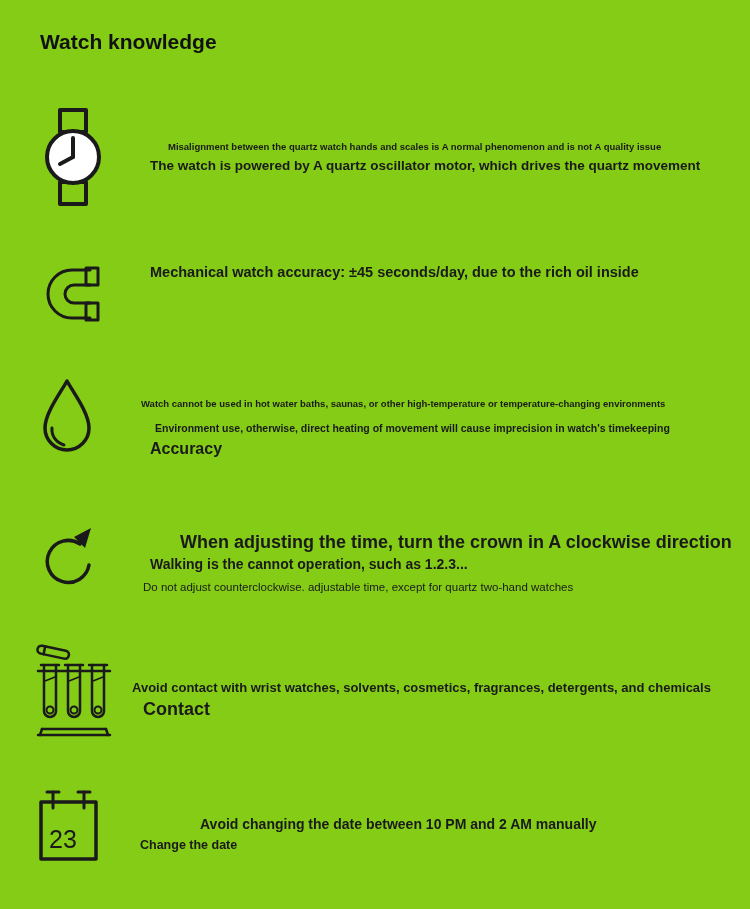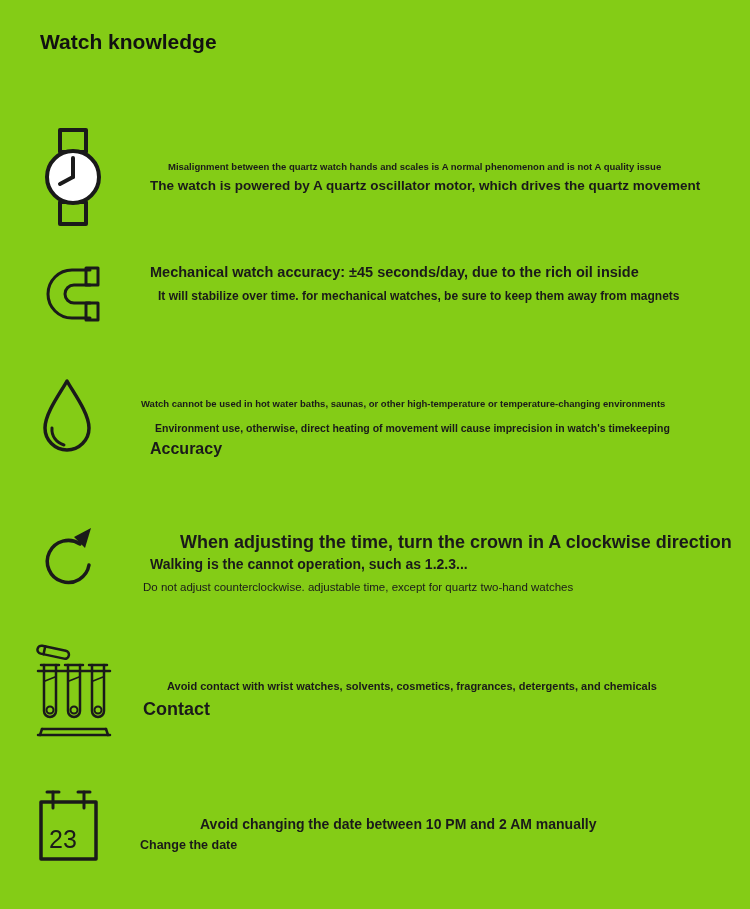--- a/index.html
+++ b/index.html
@@ -20,21 +20,21 @@
   .line.normal { font-weight:400; }
   .stroke { fill:none; stroke:#1a1a1a; stroke-linecap:round; stroke-linejoin:round; }
 </style>
 </head>
 <body>
 
 <div class="page">
 
   <div class="title">Watch knowledge</div>
 
-  <div class="sec" style="top:128px; height:110px;">
+  <div class="sec" style="top:108px; height:110px;">
     <div class="icon" style="left:44px; top:0;">
       <svg width="58" height="98" viewBox="0 0 58 98">
         <rect class="stroke" x="16" y="2" width="26" height="22" stroke-width="4"></rect>
         <rect class="stroke" x="16" y="74" width="26" height="22" stroke-width="4"></rect>
         <circle cx="29" cy="49" r="26" fill="#ffffff" stroke="#1a1a1a" stroke-width="4"></circle>
         <path class="stroke" d="M29 49 L29 30" stroke-width="4"></path>
         <path class="stroke" d="M29 49 L16 56" stroke-width="4"></path>
       </svg>
     </div>
     <div class="line" style="left:168px; top:33px; font-size:9.5px;">Misalignment between the quartz watch hands and scales is A normal phenomenon and is not A quality issue</div>
@@ -44,21 +44,20 @@
   <div class="sec" style="top:258px; height:90px;">
     <div class="icon" style="left:40px; top:8px;">
       <svg width="62" height="56" viewBox="0 0 62 56">
         <path class="stroke" d="M50 4 H32 A24 24 0 0 0 32 52 H50" stroke-width="3"></path>
         <path class="stroke" d="M50 19 H34 A9 9 0 0 0 34 37 H50" stroke-width="3"></path>
         <rect class="stroke" x="46" y="2" width="12" height="17" stroke-width="3"></rect>
         <rect class="stroke" x="46" y="37" width="12" height="17" stroke-width="3"></rect>
       </svg>
     </div>
     <div class="line" style="left:150px; top:6px; font-size:14.5px;">Mechanical watch accuracy: ±45 seconds/day, due to the rich oil inside</div>
-    <div class="line" style="left:158px; top:31px; font-size:12px;">It will stabilize over time. for mechanical watches, be sure to keep them away from magnets</div>
   </div>
 
   <div class="sec" style="top:378px; height:110px;">
     <div class="icon" style="left:40px; top:0;">
       <svg width="54" height="78" viewBox="0 0 54 78">
         <path class="stroke" d="M27 3 C21 14 5 35 5 50 A22 22 0 0 0 49 50 C49 35 33 14 27 3 Z" stroke-width="3.5"></path>
         <path class="stroke" d="M12 50 A16 16 0 0 0 24 67" stroke-width="3"></path>
       </svg>
     </div>
     <div class="line" style="left:141px; top:20px; font-size:9.5px;">Watch cannot be used in hot water baths, saunas, or other high-temperature or temperature-changing environments</div>
@@ -101,21 +100,21 @@
         <path class="stroke" d="M56 22 L56 68 A6 6 0 0 0 68 68 L68 22" stroke-width="2.5"></path>
         <circle class="stroke" cx="62" cy="67" r="3.5" stroke-width="2"></circle>
         <line class="stroke" x1="57" y1="38" x2="67" y2="34" stroke-width="1.5"></line>
 
         <line class="stroke" x1="6" y1="86" x2="70" y2="86" stroke-width="2.5"></line>
         <line class="stroke" x1="2" y1="92" x2="74" y2="92" stroke-width="2.5"></line>
         <line class="stroke" x1="6" y1="86" x2="4" y2="92" stroke-width="2.5"></line>
         <line class="stroke" x1="70" y1="86" x2="72" y2="92" stroke-width="2.5"></line>
       </svg>
     </div>
-    <div class="line" style="left:167px; top:37px; font-size:11px;">Avoid contact with wrist watches, solvents, cosmetics, fragrances, detergents, and chemicals</div>
+    <div class="line" style="left:132px; top:37px; font-size:13px;">Avoid contact with wrist watches, solvents, cosmetics, fragrances, detergents, and chemicals</div>
     <div class="line" style="left:143px; top:56px; font-size:18px;">Contact</div>
   </div>
 
   <div class="sec" style="top:786px; height:100px;">
     <div class="icon" style="left:38px; top:2px;">
       <svg width="62" height="76" viewBox="0 0 62 76">
         <rect class="stroke" x="3" y="14" width="55" height="57" stroke-width="3.5"></rect>
         <line class="stroke" x1="9" y1="4" x2="21" y2="4" stroke-width="3"></line>
         <line class="stroke" x1="15" y1="4" x2="15" y2="20" stroke-width="3"></line>
         <line class="stroke" x1="40" y1="4" x2="52" y2="4" stroke-width="3"></line>

